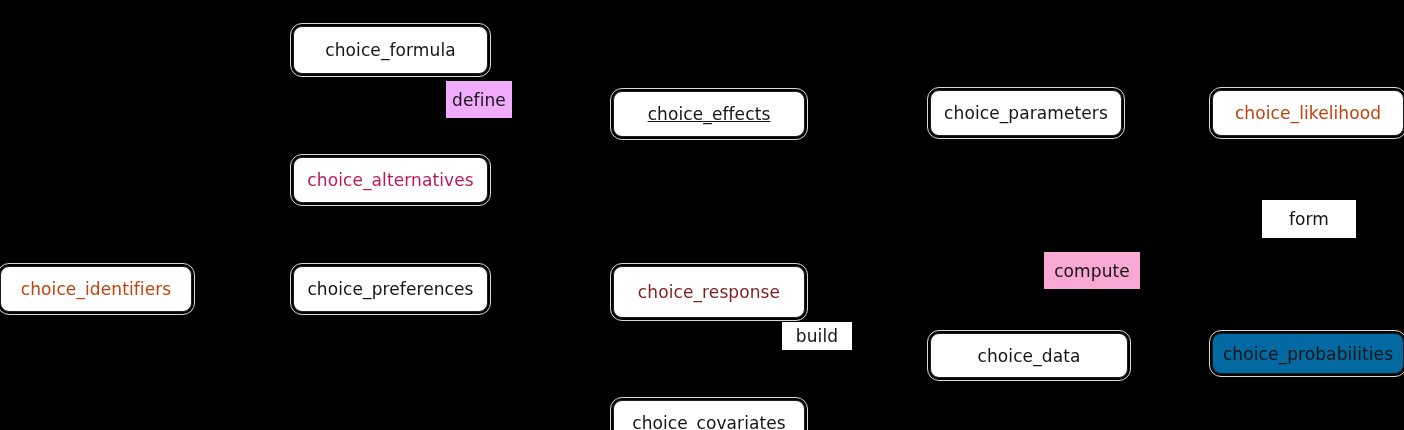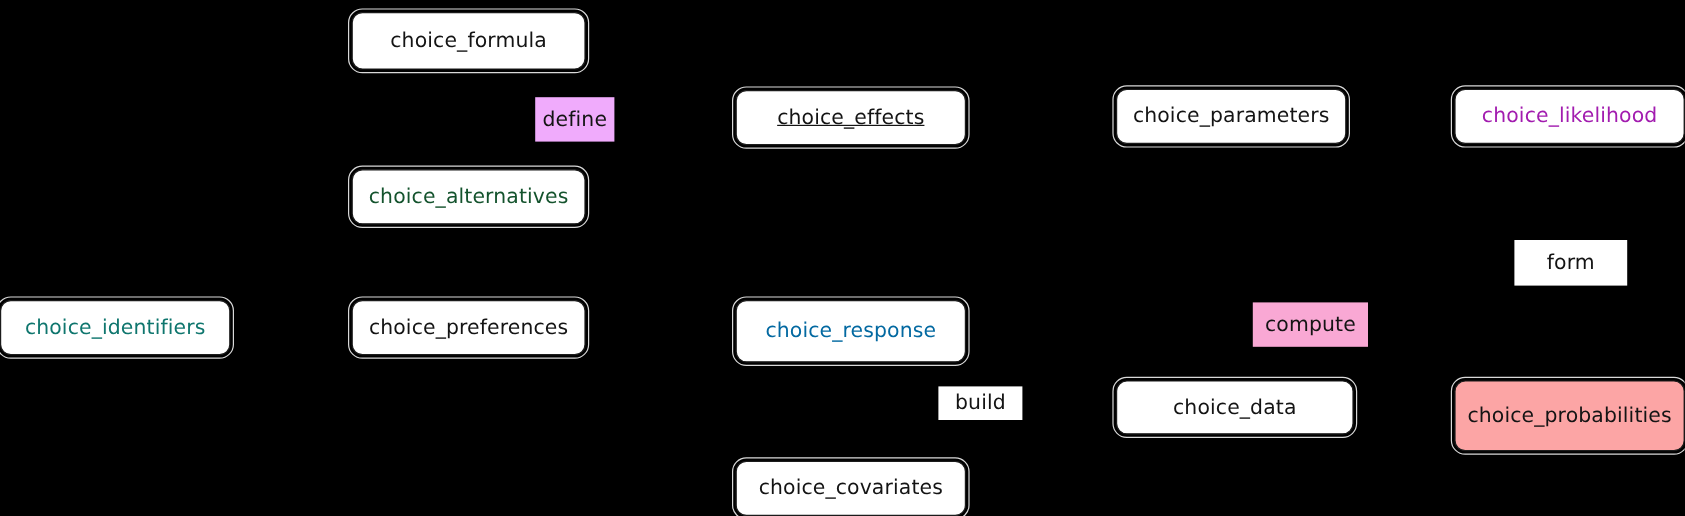--- a/index.html
+++ b/index.html
@@ -34,20 +34,21 @@
     border: 1.5px solid #1b1b1b;
     border-radius: 9px;
     display: flex;
     align-items: center;
     justify-content: center;
     color: #141414;
     font-size: 17px;
     letter-spacing: 0.1px;
     white-space: nowrap;
     z-index: 3;
+    margin-top: 16px;
   }
   
   .node::before {
     content: "";
     position: absolute;
     left: -4px;
     top: -4px;
     right: -4px;
     bottom: -4px;
     border: 1px solid #d9d9d9;
@@ -85,27 +86,27 @@
       <div class="edge" style="left: 851px; top: 339px; width: 80px; height: 2px; background: rgb(0, 0, 0);"></div>
       <div class="edge" style="left: 1091px; top: 288px; width: 2px; height: 30px; background: rgb(0, 0, 0);"></div>
       <div class="edge" style="left: 1026px; top: 120px; width: 2px; height: 133px; background: rgb(0, 0, 0);"></div>
       <div class="edge" style="left: 1307px; top: 238px; width: 2px; height: 80px; background: rgb(0, 0, 0);"></div>
       <div class="edge" style="left: 1307px; top: 120px; width: 2px; height: 81px; background: rgb(0, 0, 0);"></div>
     </div>
   <div id="node-layer">
       <div class="node" style="left: 293px; top: 10px; width: 195px; height: 48px; background: rgb(255, 255, 255); border-color: rgb(27, 27, 27); color: rgb(20, 20, 20);">choice_formula</div>
       <div class="node" style="left: 613px; top: 75px; width: 192px; height: 46px; background: rgb(255, 255, 255); border-color: rgb(27, 27, 27); color: rgb(20, 20, 20); text-decoration: underline;">choice_effects</div>
       <div class="node" style="left: 930px; top: 74px; width: 192px; height: 46px; background: rgb(255, 255, 255); border-color: rgb(27, 27, 27); color: rgb(20, 20, 20); text-align: center;">choice_parameters</div>
-      <div class="node" style="left: 1212px; top: 74px; width: 192px; height: 46px; background: rgb(255, 255, 255); border-color: rgb(27, 27, 27); color: #a21caf;">choice_likelihood</div>
-      <div class="node" style="left: 293px; top: 141px; width: 195px; height: 46px; background: rgb(255, 255, 255); border-color: rgb(27, 27, 27); color: #14532d;">choice_alternatives</div>
-      <div class="node" style="left: 0px; top: 250px; width: 192px; height: 46px; background: rgb(255, 255, 255); border-color: rgb(27, 27, 27); color: #0f766e;">choice_identifiers</div>
+      <div class="node" style="left: 1212px; top: 74px; width: 192px; height: 46px; background: rgb(255, 255, 255); border-color: rgb(27, 27, 27); color: #c2410c;">choice_likelihood</div>
+      <div class="node" style="left: 293px; top: 141px; width: 195px; height: 46px; background: rgb(255, 255, 255); border-color: rgb(27, 27, 27); color: #be185d;">choice_alternatives</div>
+      <div class="node" style="left: 0px; top: 250px; width: 192px; height: 46px; background: rgb(255, 255, 255); border-color: rgb(27, 27, 27); color: #c2410c;">choice_identifiers</div>
       <div class="node" style="left: 293px; top: 250px; width: 195px; height: 46px; background: rgb(255, 255, 255); border-color: rgb(27, 27, 27); color: rgb(20, 20, 20);">choice_preferences</div>
-      <div class="node" style="left: 613px; top: 250px; width: 192px; height: 52px; background: rgb(255, 255, 255); border-color: rgb(27, 27, 27); color: #0369a1; text-align: center;">choice_response</div>
+      <div class="node" style="left: 613px; top: 250px; width: 192px; height: 52px; background: rgb(255, 255, 255); border-color: rgb(27, 27, 27); color: #7f1d1d; text-align: center;">choice_response</div>
       <div class="node" style="left: 930px; top: 317px; width: 198px; height: 45px; background: rgb(255, 255, 255); border-color: rgb(27, 27, 27); color: rgb(20, 20, 20);">choice_data</div>
-      <div class="node" style="left: 1212px; top: 317px; width: 192px; height: 59px; background: #fca5a5; border-color: rgb(27, 27, 27); color: rgb(20, 20, 20);">choice_probabilities</div>
+      <div class="node" style="left: 1212px; top: 317px; width: 192px; height: 41px; background: #0369a1; border-color: rgb(27, 27, 27); color: rgb(20, 20, 20);">choice_probabilities</div>
       <div class="node" style="left: 613px; top: 384px; width: 192px; height: 46px; background: rgb(255, 255, 255); border-color: rgb(27, 27, 27); color: rgb(20, 20, 20);">choice_covariates</div>
     </div>
   <div id="label-layer">
       <div class="edge-label" style="left: 446px; top: 81px; width: 66px; height: 37px; background: #f0abfc; color: rgb(20, 20, 20);">define</div>
       <div class="edge-label" style="left: 1262px; top: 200px; width: 94px; height: 38px; background: rgb(255, 255, 255); color: rgb(20, 20, 20);">form</div>
       <div class="edge-label" style="left: 1044px; top: 252px; width: 96px; height: 37px; background: #f9a8d4; color: rgb(20, 20, 20);">compute</div>
       <div class="edge-label" style="left: 782px; top: 322px; width: 70px; height: 28px; background: rgb(255, 255, 255); color: rgb(20, 20, 20);">build</div>
     </div>
 </div>
 

